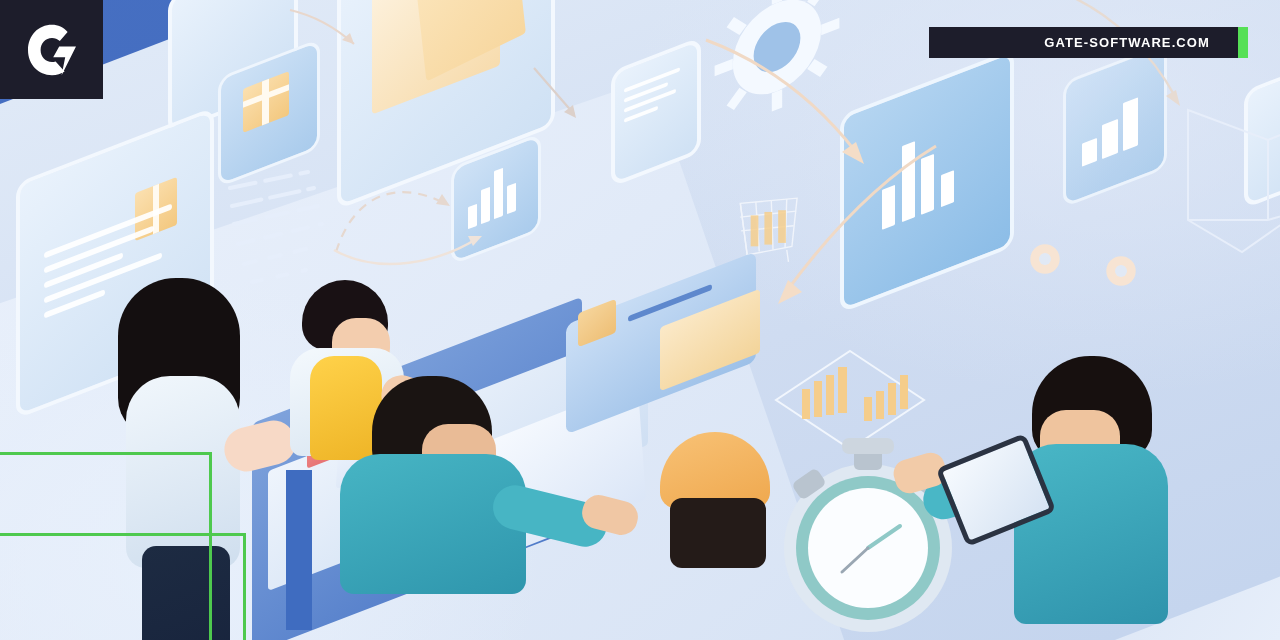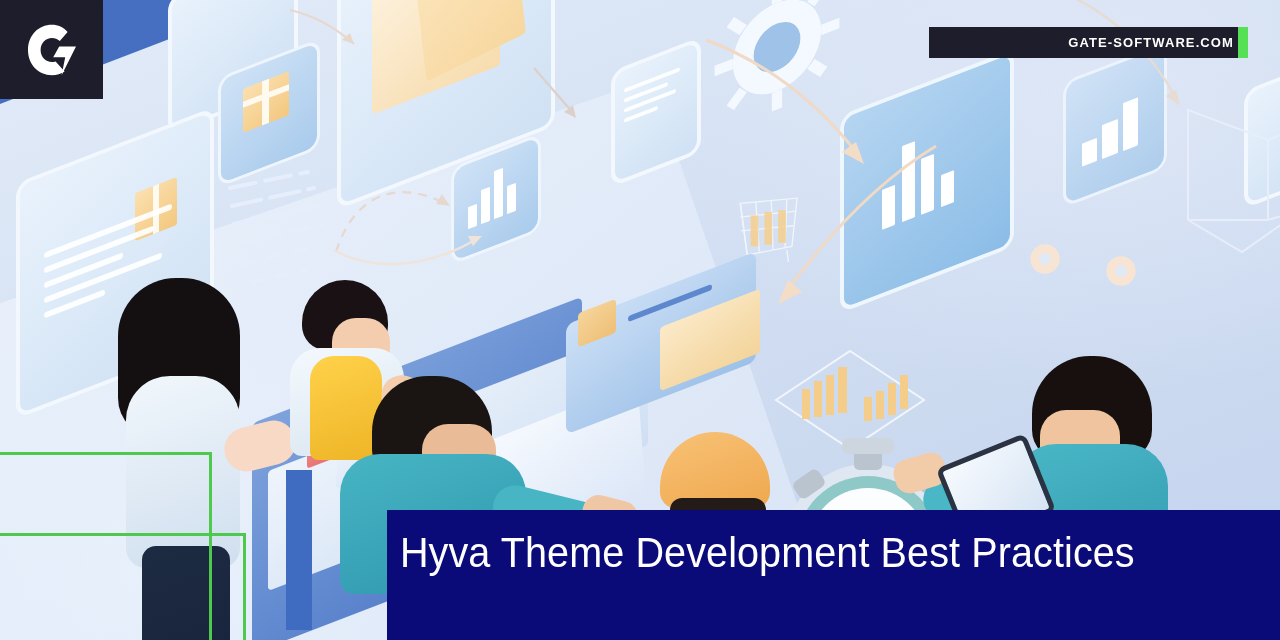--- a/index.html
+++ b/index.html
@@ -109,21 +109,21 @@
     background: #1d1d2b;
     display: flex;
     align-items: center;
     justify-content: flex-end;
   }
   .url-badge .txt {
     color: #ffffff;
     font-size: 13px;
     font-weight: bold;
     letter-spacing: 1.1px;
-    padding-right: 4px;
+    padding-right: 28px;
     white-space: nowrap;
     font-family: "Liberation Sans", sans-serif;
   }
   .url-accent {
     position: absolute;
     left: 1238px; top: 27px;
     width: 10px; height: 31px;
     background: #56e056;
   }
   .title-bar {
@@ -396,17 +396,14 @@
                C55 30 59 32 63 35 L76 20 C69 12 60 8 50 8 Z" fill="#ffffff"></path>
       <path d="M62 44 L90 44 L66 92 L72 62 L52 62 Z" fill="#ffffff"></path>
     </svg>
   </div>
 
   <div class="url-badge">
     <span class="txt">GATE-SOFTWARE.COM</span>
   </div>
   <div class="url-accent"></div>
 
-  <div class="title-bar">
-    <span class="title-text">Hyva Theme Development Best Practices</span>
-  </div>
 
 </div>
 
 </body></html>

